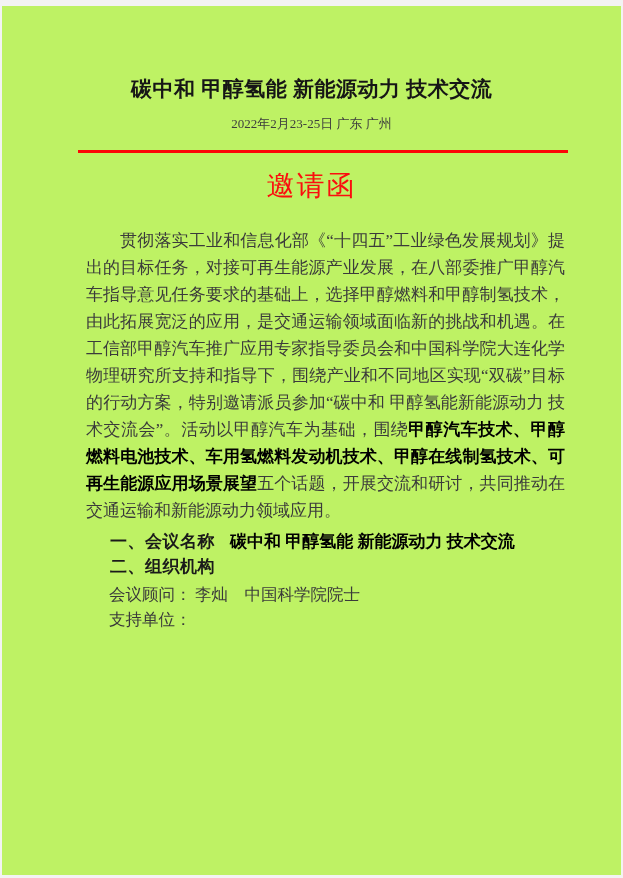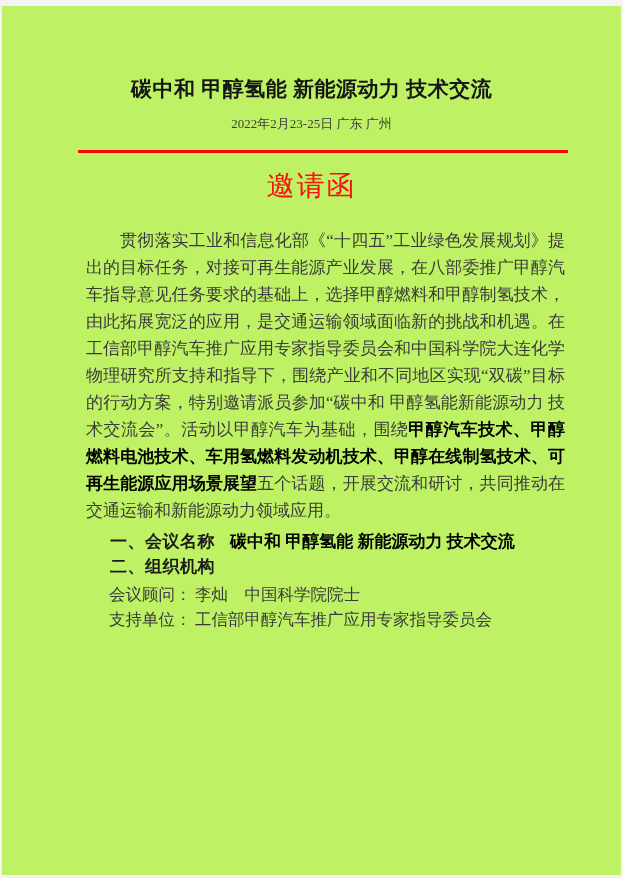--- a/index.html
+++ b/index.html
@@ -136,21 +136,20 @@
       <div class="org-row">
         <span class="org-label">会议顾问：</span>
         <div class="org-values">
           <div>李灿　中国科学院院士</div>
         </div>
       </div>
 
       <div class="org-row">
         <span class="org-label">支持单位：</span>
         <div class="org-values">
-          <div>工信部甲醇汽车推广应用专家指导委员会</div>
         </div>
       </div>
 
 
 
     </div>
   </div>
 </div>
 
 </body></html>

